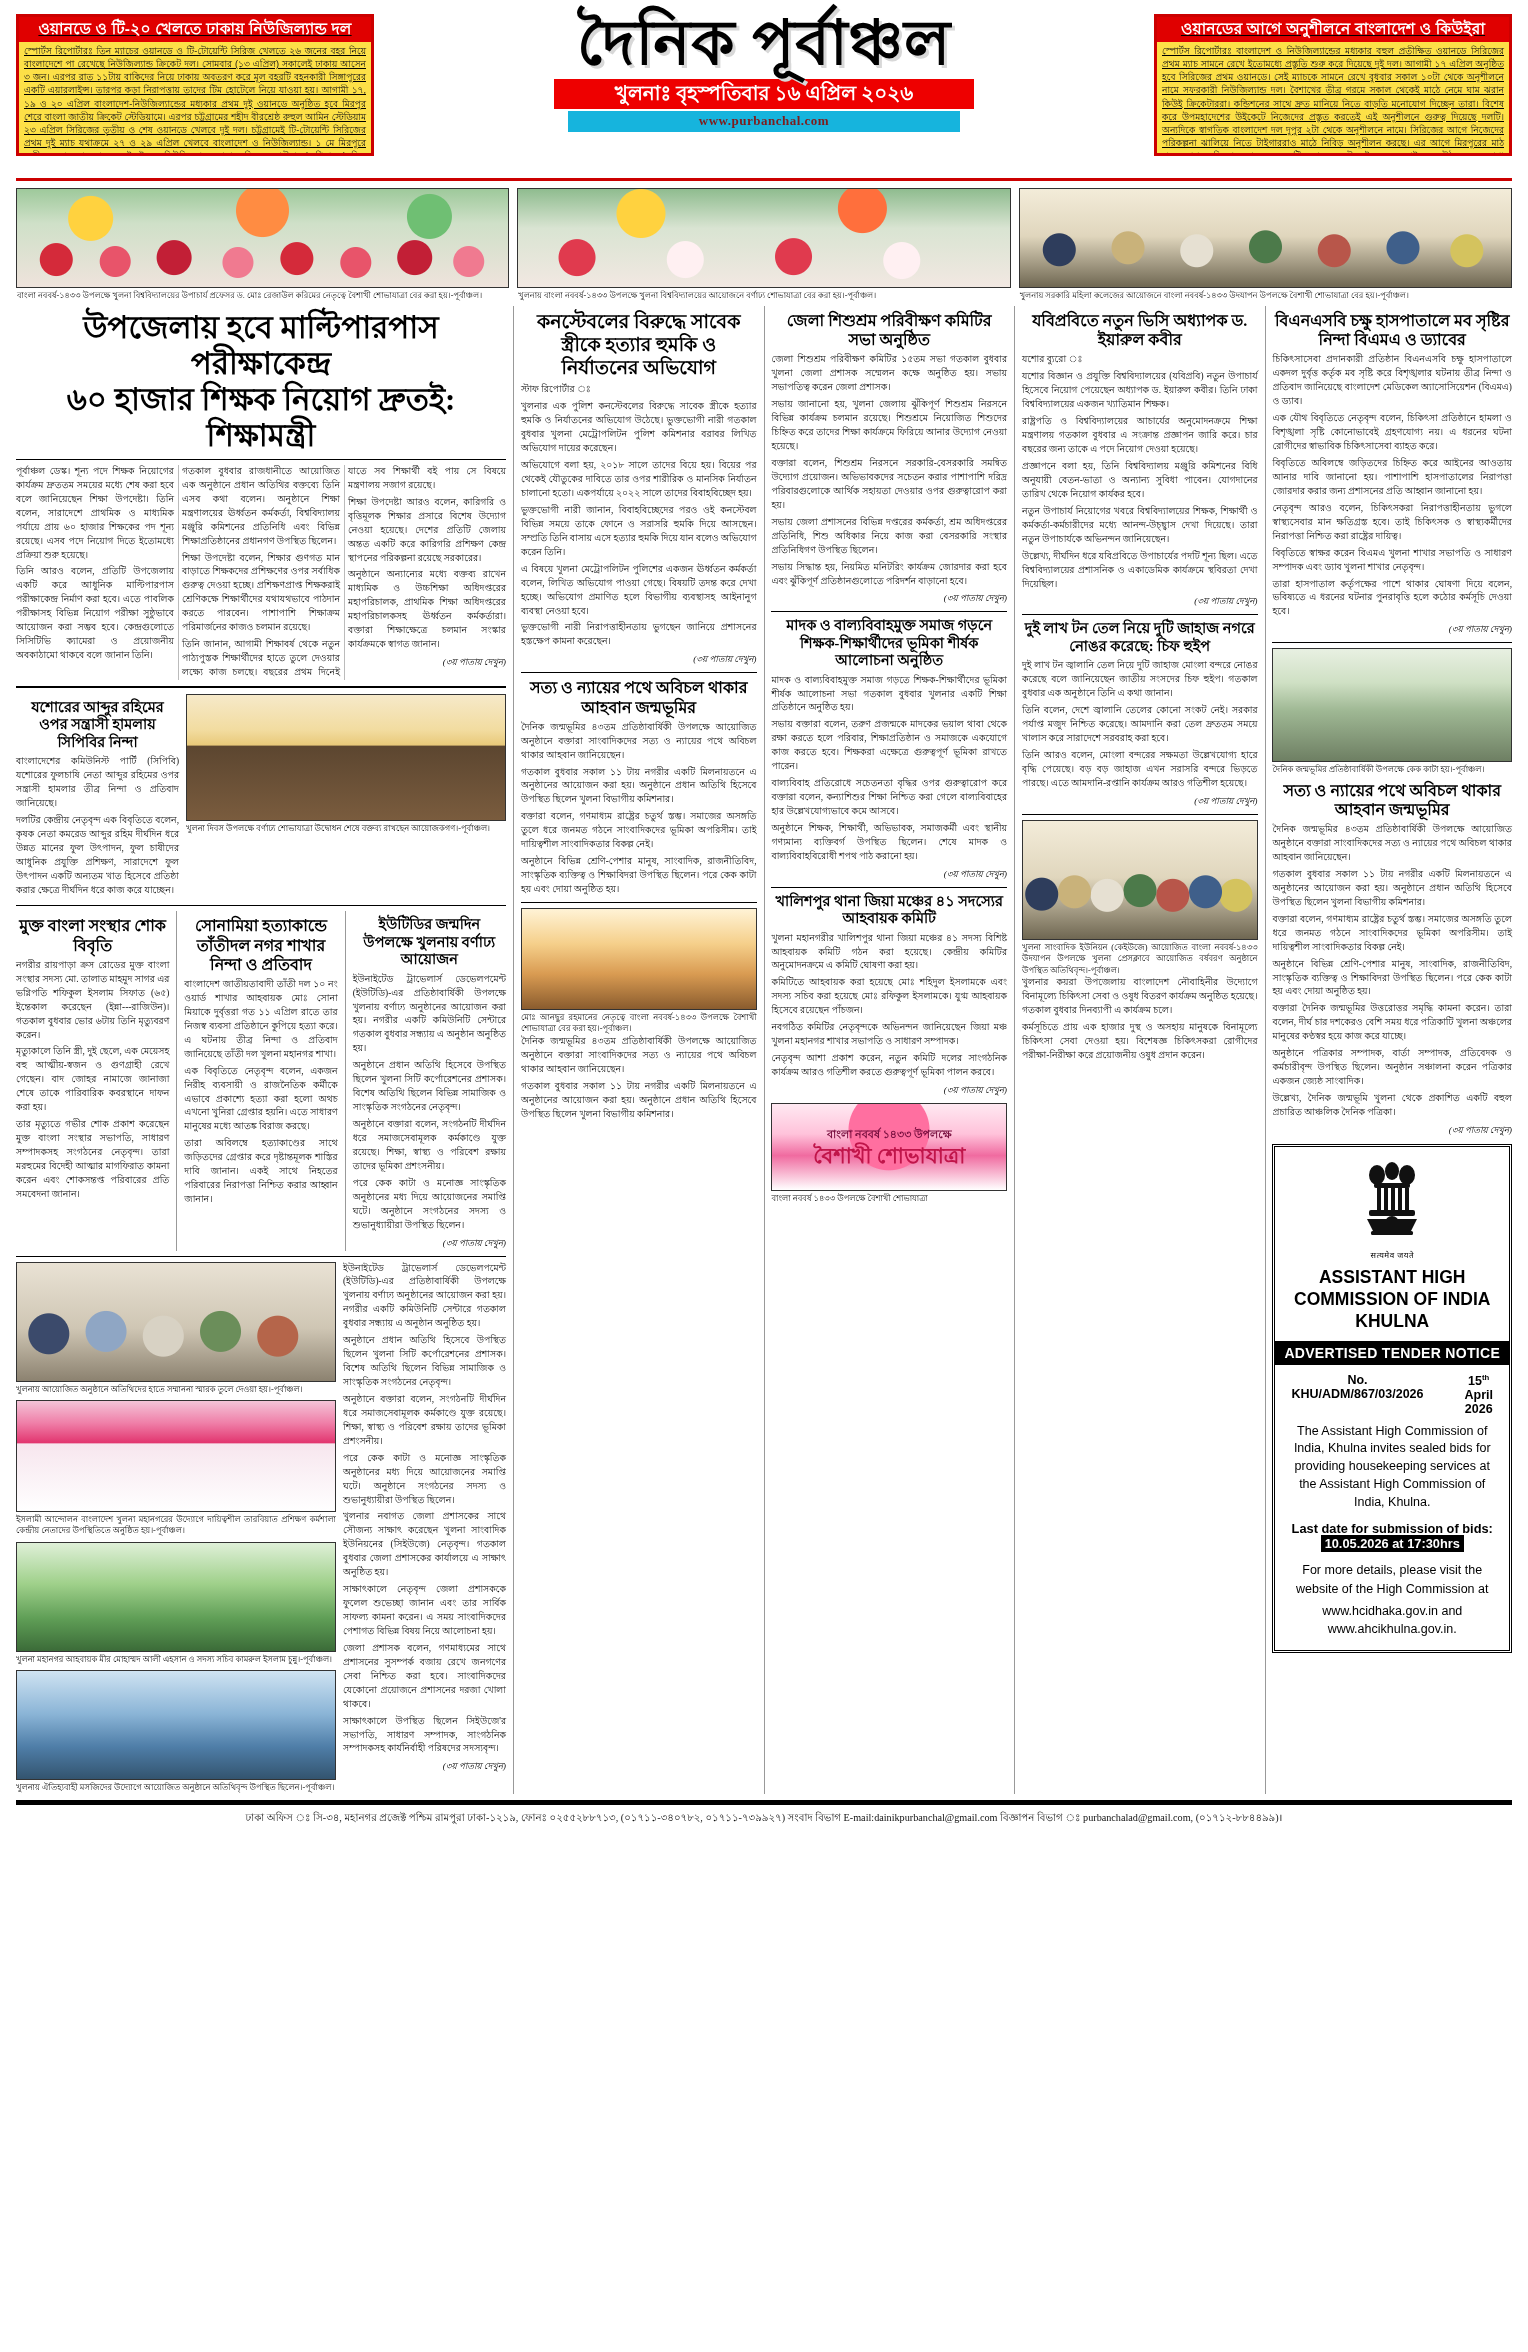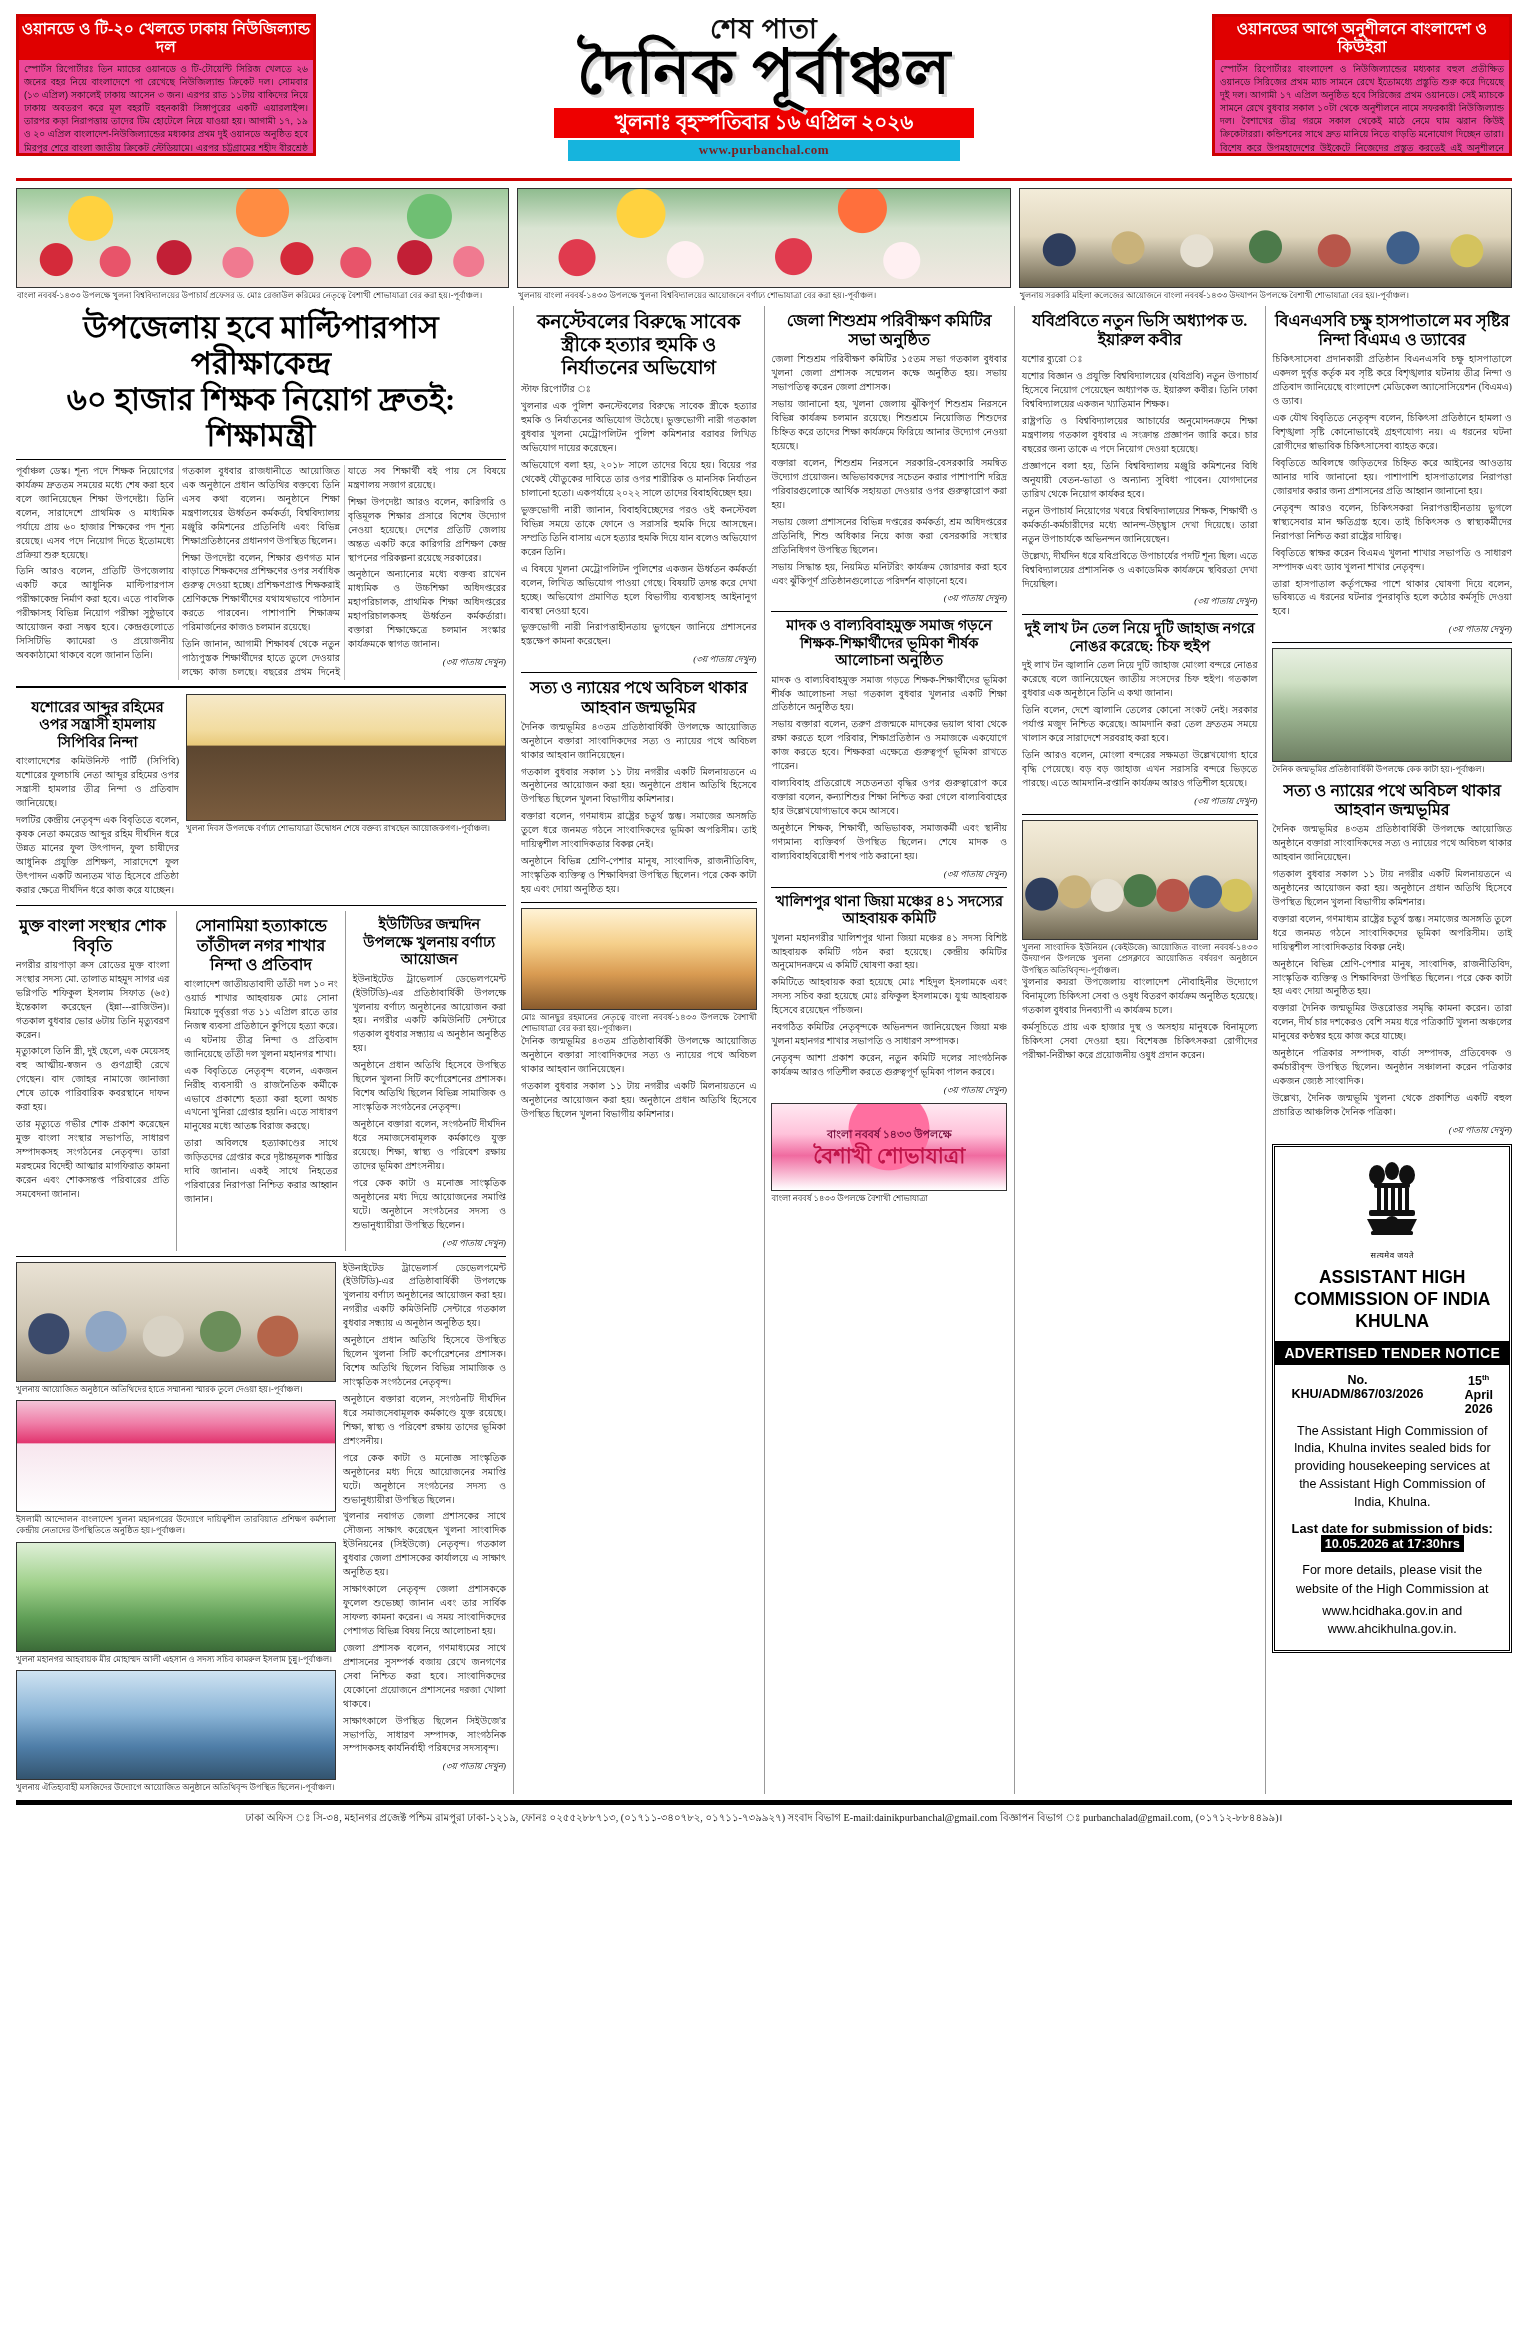--- a/index.html
+++ b/index.html
@@ -4,22 +4,22 @@
 <style>
   html,body{margin:0;padding:0;background:#8a8a8a;}
   body{font-family:"Liberation Serif",serif;}
   .page{
     width:1528px;height:2352px;background:#ffffff;position:relative;
     box-sizing:border-box;padding:14px 16px 0 16px;overflow:hidden;
   }
   
   .masthead{display:flex;align-items:flex-start;gap:8px;height:160px;}
   .mh-box{
-    width:300px;border:3px solid #cc0000;background:#ec4899;
-    box-sizing:border-box;padding:0;height:142px;overflow:hidden;
+    width:358px;border:3px solid #cc0000;background:#fde047;
+    box-sizing:border-box;padding:0;height:142px;overflow:hidden;text-decoration:underline;
   }
   .mh-box .mh-title{
     background:#e00000;color:#ffffff;font-size:15.5px;font-weight:bold;
     text-align:center;padding:3px 2px 4px 2px;letter-spacing:.2px;
     font-family:"Liberation Sans",sans-serif;line-height:1.15;
   }
   .mh-box .mh-body{
     font-size:9.1px;line-height:1.45;text-align:justify;padding:3px 5px;
     color:#111;font-family:"Liberation Sans",sans-serif;
   }
@@ -154,21 +154,20 @@
 <div class="page">
 
   <div class="masthead">
 
     <div class="mh-box">
       <div class="mh-title">ওয়ানডে ও টি-২০ খেলতে ঢাকায় নিউজিল্যান্ড দল</div>
       <div class="mh-body">স্পোর্টস রিপোর্টারঃ তিন ম্যাচের ওয়ানডে ও টি-টোয়েন্টি সিরিজ খেলতে ২৬ জনের বহর নিয়ে বাংলাদেশে পা রেখেছে নিউজিল্যান্ড ক্রিকেট দল। সোমবার (১৩ এপ্রিল) সকালেই ঢাকায় আসেন ৩ জন। এরপর রাত ১১টায় বাকিদের নিয়ে ঢাকায় অবতরণ করে মূল বহরটি বহনকারী সিঙ্গাপুরের একটি এয়ারলাইন্স। তারপর কড়া নিরাপত্তায় তাদের টিম হোটেলে নিয়ে যাওয়া হয়। আগামী ১৭, ১৯ ও ২০ এপ্রিল বাংলাদেশ-নিউজিল্যান্ডের মধ্যকার প্রথম দুই ওয়ানডে অনুষ্ঠিত হবে মিরপুর শেরে বাংলা জাতীয় ক্রিকেট স্টেডিয়ামে। এরপর চট্টগ্রামের শহীদ বীরশ্রেষ্ঠ রুহুল আমিন স্টেডিয়াম ২৩ এপ্রিল সিরিজের তৃতীয় ও শেষ ওয়ানডে খেলবে দুই দল। চট্টগ্রামেই টি-টোয়েন্টি সিরিজের প্রথম দুই ম্যাচ যথাক্রমে ২৭ ও ২৯ এপ্রিল খেলবে বাংলাদেশ ও নিউজিল্যান্ড। ১ মে মিরপুরে তৃতীয় ও শেষ ম্যাচ খেলবে এই দুই দল। নিউজিল্যান্ড স্কোয়াড: মিচেল স্যান্টনার (অধিনায়ক), ফিন অ্যালেন, টম ব্লান্ডেল, মাইকেল ব্রেসওয়েল, মার্ক চ্যাপম্যান, ডেভন কনওয়ে, জ্যাকব ডাফি, ম্যাট হেনরি, জশ ক্লার্কসন, ডেন ক্লিভার, কাইল জেমিসন, ড্যারিল মিচেল, উইল ওরোর্ক, নাথান স্মিথ, ইশ সোধি, টিম সাউদি (টি-টোয়েন্টি), কাটেনে ক্লার্ক, বেন সিয়ার্স, উইল ইয়ং।</div>
     </div>
 
     <div class="mh-center">
-      <div class="mh-kicker">শেষ পাতা</div>
       <div class="mh-logo">দৈনিক পূর্বাঞ্চল</div>
       <div class="mh-date">খুলনাঃ বৃহস্পতিবার ১৬ এপ্রিল ২০২৬</div>
       <div class="mh-url">www.purbanchal.com</div>
     </div>
 
     <div class="mh-box">
       <div class="mh-title">ওয়ানডের আগে অনুশীলনে বাংলাদেশ ও কিউইরা</div>
       <div class="mh-body">স্পোর্টস রিপোর্টারঃ বাংলাদেশ ও নিউজিল্যান্ডের মধ্যকার বহুল প্রতীক্ষিত ওয়ানডে সিরিজের প্রথম ম্যাচ সামনে রেখে ইতোমধ্যে প্রস্তুতি শুরু করে দিয়েছে দুই দল। আগামী ১৭ এপ্রিল অনুষ্ঠিত হবে সিরিজের প্রথম ওয়ানডে। সেই ম্যাচকে সামনে রেখে বুধবার সকাল ১০টা থেকে অনুশীলনে নামে সফরকারী নিউজিল্যান্ড দল। বৈশাখের তীব্র গরমে সকাল থেকেই মাঠে নেমে ঘাম ঝরান কিউই ক্রিকেটাররা। কন্ডিশনের সাথে দ্রুত মানিয়ে নিতে বাড়তি মনোযোগ দিচ্ছেন তারা। বিশেষ করে উপমহাদেশের উইকেটে নিজেদের প্রস্তুত করতেই এই অনুশীলনে গুরুত্ব দিয়েছে দলটি। অন্যদিকে স্বাগতিক বাংলাদেশ দল দুপুর ২টা থেকে অনুশীলনে নামে। সিরিজের আগে নিজেদের পরিকল্পনা ঝালিয়ে নিতে টাইগাররাও মাঠে নিবিড় অনুশীলন করছে। এর আগে মিরপুরের মাঠ প্রস্তুত রাখতে দিনরাত কাজ করেছে টিম ম্যানেজমেন্ট। দুই দলের লড়াই জমে উঠবে বলে আশা করছেন সমর্থকরা।</div>
     </div>
 

